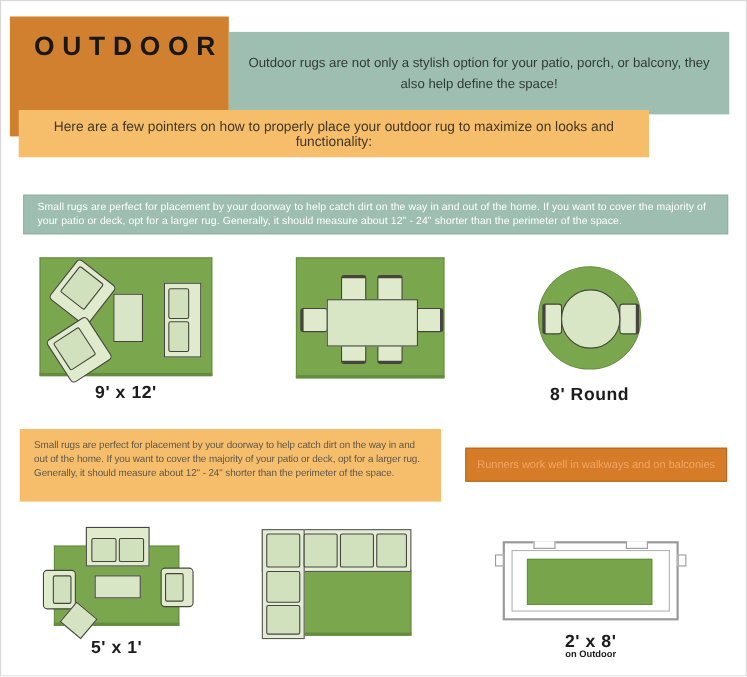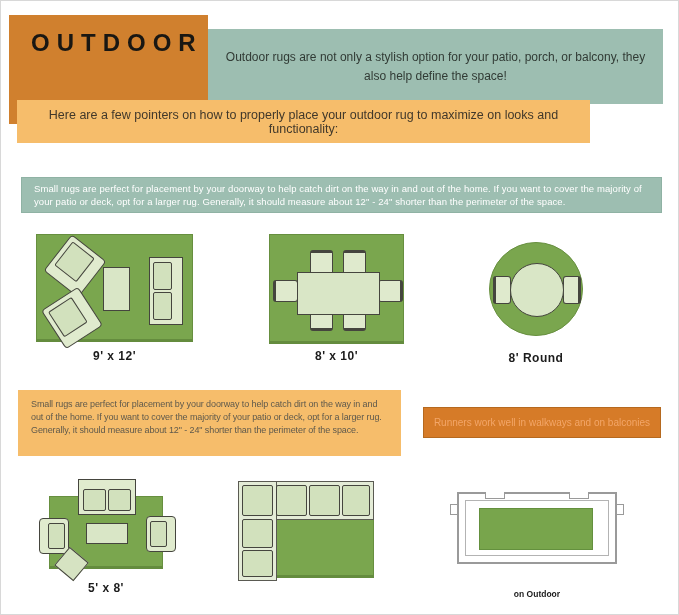--- a/index.html
+++ b/index.html
@@ -43,21 +43,21 @@
   .armchair { border-radius:4px; }
   .table { background:#d9e6c6; }
   .chair { position:absolute; background:#dfeacd; border:1px solid #45453e;
            border-radius:3px; box-sizing:border-box; }
   .chair.n { border-top-width:3px; }
   .chair.s { border-bottom-width:3px; }
   .chair.e { border-right-width:3px; }
   .chair.w { border-left-width:3px; }
 
   
-  .rug-label { position:absolute; text-align:center; font-size:12px; font-weight:bold;
+  .rug-label { position:absolute; text-align:center; font-size:16px; font-weight:bold;
                color:#1c1c1c; letter-spacing:0.5px; }
   .rug-sublabel { position:absolute; text-align:center; font-size:8.5px; font-weight:bold;
                   color:#1c1c1c; }
 
   
   .sect-bar { position:absolute; background:#e4ecd7; border:1px solid #5a5a52; box-sizing:border-box; }
 
   
   .balcony-outer { position:absolute; background:#ffffff; border:2px solid #9a9a9a; box-sizing:border-box; }
   .balcony-inner { position:absolute; left:6px; top:6px; right:6px; bottom:6px;
@@ -107,21 +107,20 @@
 
   <div class="rug" style="left:268px; top:233px; width:135px; height:110px;">
     <div class="chair n" style="left:40px; top:15px; width:23px; height:25px;"></div>
     <div class="chair n" style="left:73px; top:15px; width:23px; height:25px;"></div>
     <div class="chair s" style="left:40px; top:71px; width:23px; height:25px;"></div>
     <div class="chair s" style="left:73px; top:71px; width:23px; height:25px;"></div>
     <div class="chair w" style="left:3px; top:45px; width:25px; height:22px;"></div>
     <div class="chair e" style="left:108px; top:45px; width:25px; height:22px;"></div>
     <div class="furn table" style="left:27px; top:37px; width:83px; height:43px;"></div>
   </div>
-  <div class="rug-label" style="left:268px; top:348px; width:135px;">8' x 10'</div>
 
   <div class="rug round" style="left:488px; top:241px; width:94px; height:94px;">
     <div class="chair w" style="left:3px; top:33px; width:18px; height:28px;"></div>
     <div class="chair e" style="left:73px; top:33px; width:18px; height:28px;"></div>
     <div class="furn" style="left:20px; top:20px; width:54px; height:54px; border-radius:50%; background:#d9e6c6;"></div>
   </div>
   <div class="rug-label" style="left:488px; top:350px; width:94px;">8' Round</div>
 
   <div class="abs tip2">
     <div class="tip-text">Small rugs are perfect for placement by your doorway to help catch dirt on the way in and out of the home. If you want to cover the majority of your patio or deck, opt for a larger rug. Generally, it should measure about 12" - 24" shorter than the perimeter of the space.</div>
@@ -139,21 +138,21 @@
     </div>
     <div class="furn armchair" style="left:0px; top:41px; width:30px; height:36px;">
       <div class="cushion" style="left:8px; top:4px; right:3px; bottom:4px;"></div>
     </div>
     <div class="furn armchair" style="left:107px; top:39px; width:30px; height:36px;">
       <div class="cushion" style="left:3px; top:4px; right:8px; bottom:4px;"></div>
     </div>
     <div class="furn table" style="left:47px; top:46px; width:42px; height:21px;"></div>
     <div class="furn" style="left:20px; top:75px; width:25px; height:24px; transform:rotate(40deg); background:#d6e3c2;"></div>
   </div>
-  <div class="rug-label" style="left:48px; top:580px; width:114px;">5' x 8'</div>
+  <div class="rug-label" style="left:48px; top:580px; width:114px;">5' x 1'</div>
 
   <div class="abs" style="left:235px; top:478px; width:140px; height:102px;">
     <div class="rug" style="left:38px; top:39px; width:100px; height:60px;"></div>
     <div class="sect-bar" style="left:2px; top:2px; width:136px; height:39px;"></div>
     <div class="sect-bar" style="left:2px; top:2px; width:39px; height:100px;"></div>
     <div class="cushion" style="left:6px; top:6px; width:31px; height:31px;"></div>
     <div class="cushion" style="left:40px; top:6px; width:31px; height:31px;"></div>
     <div class="cushion" style="left:73px; top:6px; width:31px; height:31px;"></div>
     <div class="cushion" style="left:106px; top:6px; width:28px; height:31px;"></div>
     <div class="cushion" style="left:6px; top:40px; width:31px; height:29px;"></div>
@@ -163,16 +162,17 @@
   <div class="abs" style="left:456px; top:491px; width:160px; height:72px;">
     <div class="balcony-outer" style="left:0; top:0; width:160px; height:72px;">
       <div class="balcony-inner"></div>
       <div class="balcony-notch" style="left:26px;"></div>
       <div class="balcony-notch" style="right:26px;"></div>
     </div>
     <div class="balcony-tab" style="left:-7px; top:12px;"></div>
     <div class="balcony-tab" style="right:-7px; top:12px;"></div>
     <div class="balcony-runner" style="left:22px; top:16px; width:114px; height:42px;"></div>
   </div>
+  <div class="rug-label" style="left:456px; top:574px; width:160px;">2' x 8'</div>
   <div class="rug-sublabel" style="left:456px; top:588px; width:160px;">on Outdoor</div>
 
 
 </div>
 
 </body></html>

